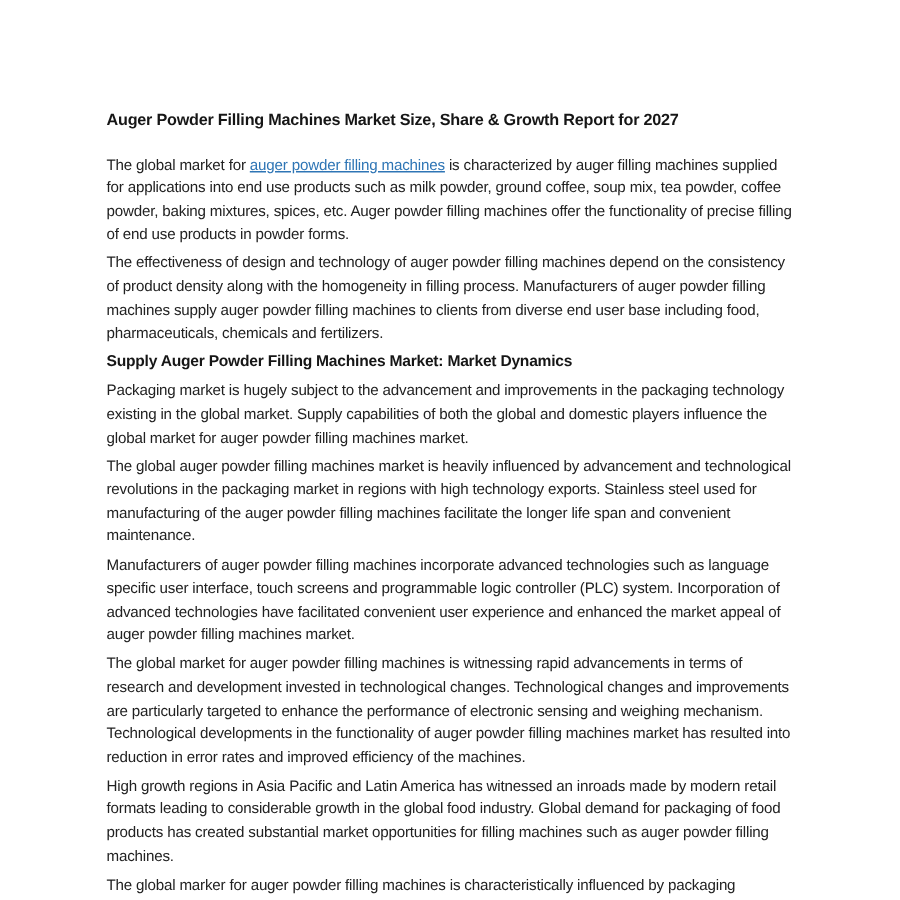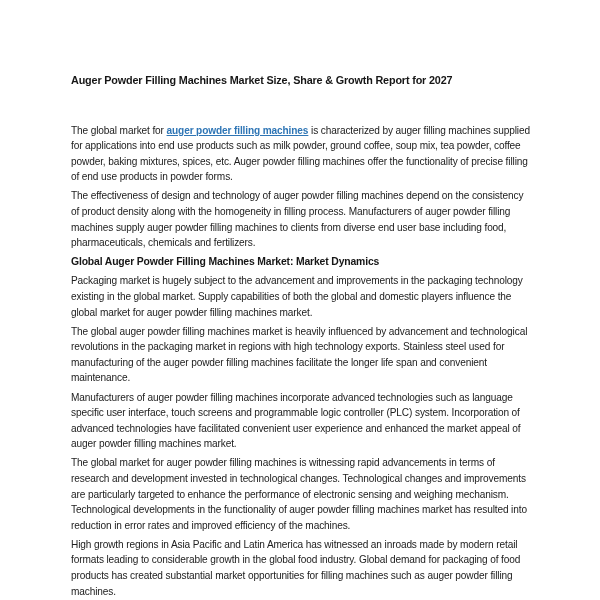--- a/index.html
+++ b/index.html
@@ -18,21 +18,21 @@
     top: 73px;
     width: 459px;
     color: #1f1f1f;
   }
   .doc-title {
     font-size: 10.8px;
     font-weight: bold;
     line-height: 15.5px;
     letter-spacing: -0.15px;
     color: #161616;
-    margin-bottom: 34px;
+    margin-bottom: 14px;
   }
   .para {
     font-size: 10.1px;
     line-height: 15.6px;
     letter-spacing: -0.12px;
     margin-bottom: 3.5px;
     color: #212121;
   }
   .section-heading {
     font-size: 10.4px;
@@ -40,35 +40,34 @@
     line-height: 15.6px;
     letter-spacing: -0.15px;
     color: #161616;
     margin-top: 1px;
     margin-bottom: 3.5px;
   }
   .hyperlink {
     color: #2E75B5;
     text-decoration: underline;
     cursor: pointer;
-    font-weight: bold;
   }
 </style>
 </head>
 <body>
 
 <div class="page">
 
   <div class="doc-title">Auger Powder Filling Machines Market Size, Share &amp; Growth Report for 2027</div>
 
   <p class="para"><span>The global market for </span><a class="hyperlink">auger powder filling machines</a><span> is characterized by auger filling machines supplied for applications into end use products such as milk powder, ground coffee, soup mix, tea powder, coffee powder, baking mixtures, spices, etc. Auger powder filling machines offer the functionality of precise filling of end use products in powder forms.</span></p>
 
   <p class="para">The effectiveness of design and technology of auger powder filling machines depend on the consistency of product density along with the homogeneity in filling process. Manufacturers of auger powder filling machines supply auger powder filling machines to clients from diverse end user base including food, pharmaceuticals, chemicals and fertilizers.</p>
 
-  <div class="section-heading">Global Auger Powder Filling Machines Market: Market Dynamics</div>
+  <div class="section-heading">Supply Auger Powder Filling Machines Market: Market Dynamics</div>
 
   <p class="para">Packaging market is hugely subject to the advancement and improvements in the packaging technology existing in the global market. Supply capabilities of both the global and domestic players influence the global market for auger powder filling machines market.</p>
 
   <p class="para">The global auger powder filling machines market is heavily influenced by advancement and technological revolutions in the packaging market in regions with high technology exports. Stainless steel used for manufacturing of the auger powder filling machines facilitate the longer life span and convenient maintenance.</p>
 
   <p class="para">Manufacturers of auger powder filling machines incorporate advanced technologies such as language specific user interface, touch screens and programmable logic controller (PLC) system. Incorporation of advanced technologies have facilitated convenient user experience and enhanced the market appeal of auger powder filling machines market.</p>
 
   <p class="para">The global market for auger powder filling machines is witnessing rapid advancements in terms of research and development invested in technological changes. Technological changes and improvements are particularly targeted to enhance the performance of electronic sensing and weighing mechanism. Technological developments in the functionality of auger powder filling machines market has resulted into reduction in error rates and improved efficiency of the machines.</p>
 
   <p class="para">High growth regions in Asia Pacific and Latin America has witnessed an inroads made by modern retail formats leading to considerable growth in the global food industry. Global demand for packaging of food products has created substantial market opportunities for filling machines such as auger powder filling machines.</p>

